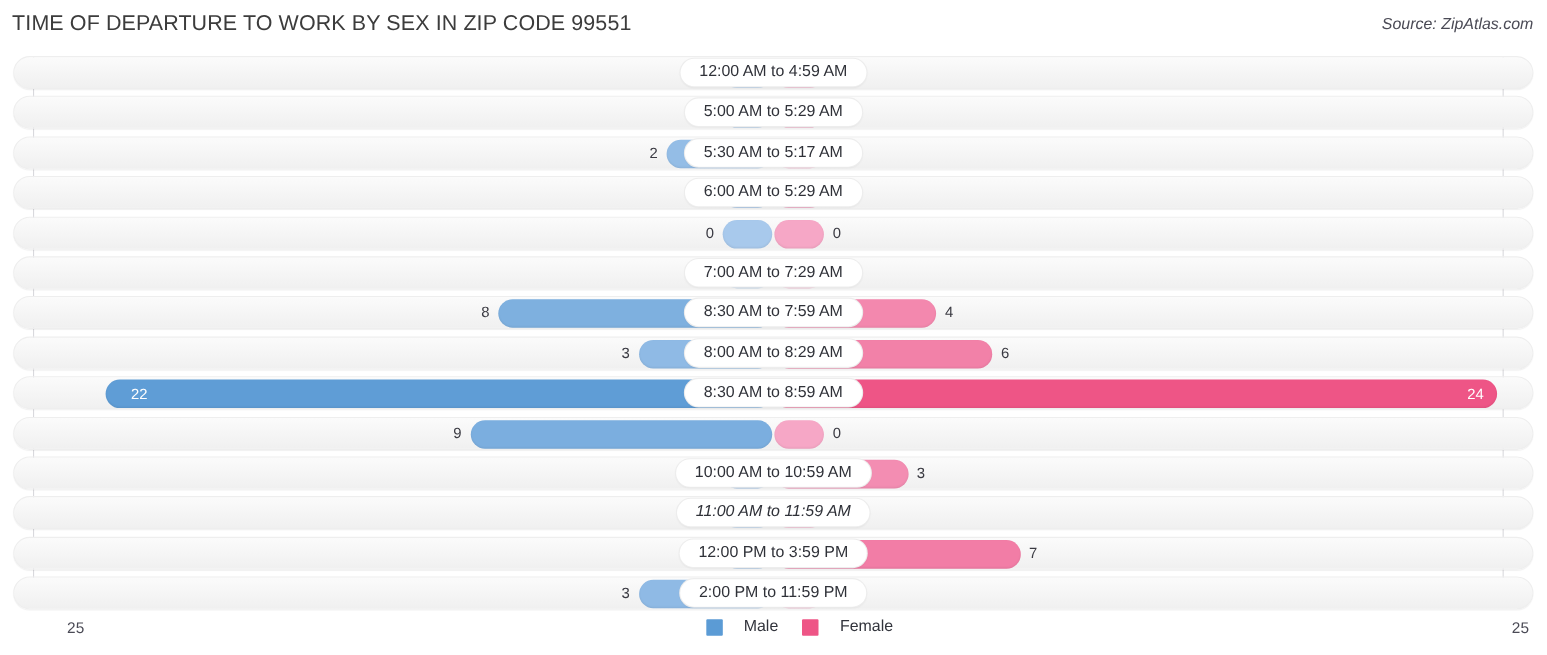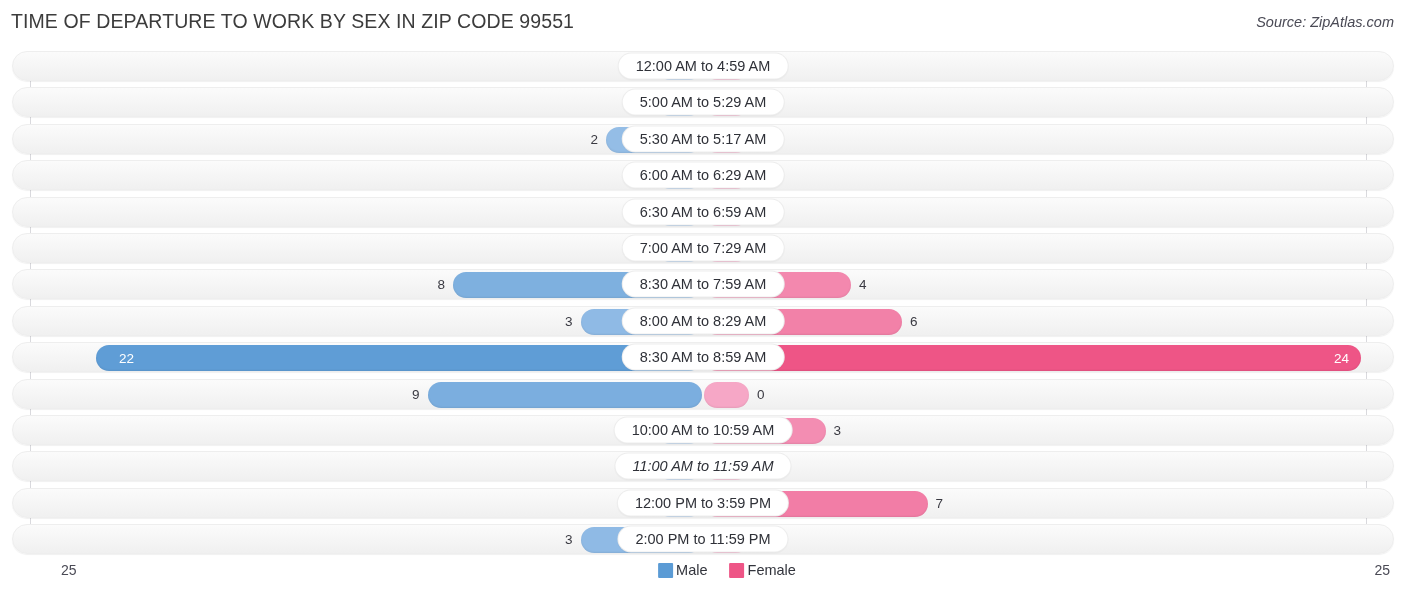--- a/index.html
+++ b/index.html
@@ -155,21 +155,21 @@
     left: 50%;
     top: 6px;
     transform: translateX(-50%);
     display: flex;
     align-items: center;
     gap: 22px;
   }
   .legend-item {
     display: flex;
     align-items: center;
-    gap: 3px;
+    gap: 19px;
   }
   .legend-swatch {
     width: 15px;
     height: 15px;
     border-radius: 1px;
   }
   .legend-label {
     font-size: 14.5px;
     color: #32343c;
   }
@@ -204,28 +204,27 @@
       <div class="bar female" style="width: 45px; background: rgb(246, 167, 198);"></div>
       <div class="val left" style="right: calc(50% + 105px);">2</div>
       <div class="val right" style="left: calc(50% + 54px);">0</div>
       <div class="cat-pill">5:30 AM to 5:17 AM</div>
     </div>
     <div class="row" style="top: 109.2px;">
       <div class="bar male" style="width: 45px; background: rgb(168, 201, 236);"></div>
       <div class="bar female" style="width: 45px; background: rgb(246, 167, 198);"></div>
       <div class="val left" style="right: calc(50% + 54px);">0</div>
       <div class="val right" style="left: calc(50% + 54px);">0</div>
-      <div class="cat-pill">6:00 AM to 6:29 AM</div>
+      <div class="cat-pill">6:00 AM to 5:29 AM</div>
     </div>
     <div class="row" style="top: 145.6px;">
       <div class="bar male" style="width: 45px; background: rgb(168, 201, 236);"></div>
       <div class="bar female" style="width: 45px; background: rgb(246, 167, 198);"></div>
       <div class="val left" style="right: calc(50% + 54px);">0</div>
       <div class="val right" style="left: calc(50% + 54px);">0</div>
-      <div class="cat-pill">6:30 AM to 6:59 AM</div>
     </div>
     <div class="row" style="top: 182px;">
       <div class="bar male" style="width: 45px; background: rgb(168, 201, 236);"></div>
       <div class="bar female" style="width: 45px; background: rgb(246, 167, 198);"></div>
       <div class="val left" style="right: calc(50% + 54px);">0</div>
       <div class="val right" style="left: calc(50% + 54px);">0</div>
       <div class="cat-pill">7:00 AM to 7:29 AM</div>
     </div>
     <div class="row" style="top: 218.4px;">
       <div class="bar male" style="width: 249px; background: rgb(126, 176, 223);"></div>

